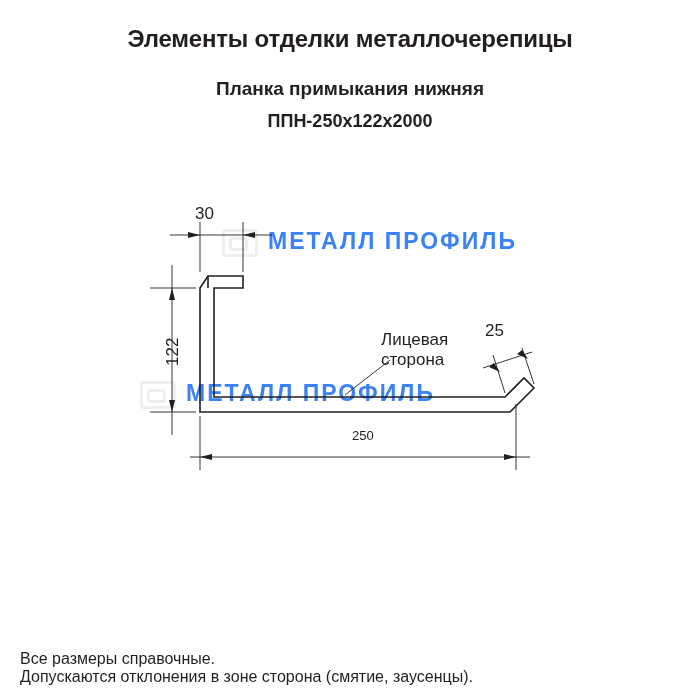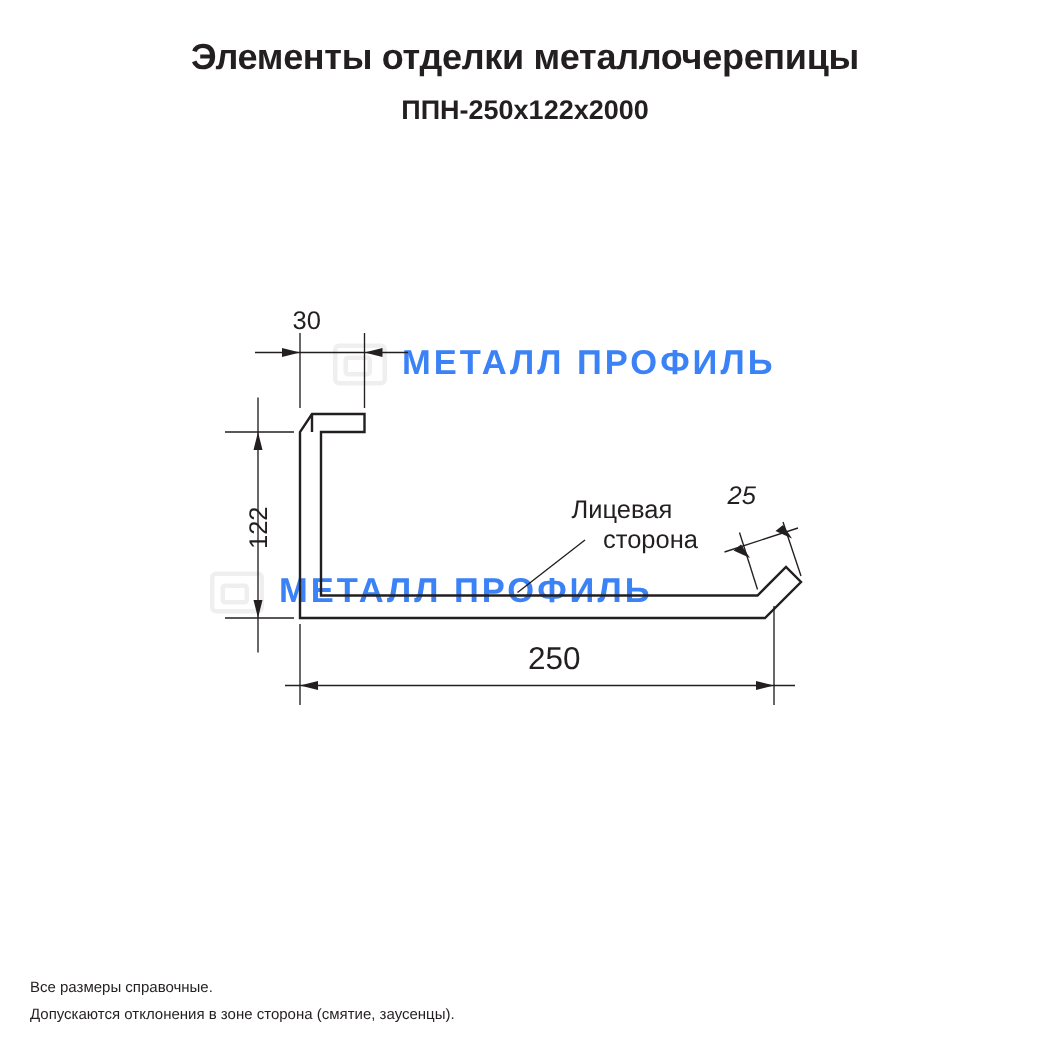--- a/index.html
+++ b/index.html
@@ -94,34 +94,35 @@
     position: absolute;
     font-size: 17px;
     color: #231f20;
     white-space: nowrap;
     transform: rotate(-90deg);
     transform-origin: left top;
   }
   .note {
     position: absolute;
     left: 20px;
-    font-size: 10px;
+    font-size: 16px;
     color: #231f20;
     line-height: 17px;
   }
   .note1 { top: 650px; }
   .note2 { top: 668px; }
 </style>
 </head>
 <body>
 
 <div class="page">
 
   <div class="title-block">
     <div class="title-main">Элементы отделки металлочерепицы</div>
+    <div class="title-sub">Планка примыкания нижняя</div>
     <div class="title-code">ППН-250х122х2000</div>
   </div>
 
   <div class="drawing">
 
     <div class="wm wm1">
       <span class="wm-mark"></span><span>МЕТАЛЛ ПРОФИЛЬ</span>
     </div>
     <div class="wm wm2">
       <span class="wm-mark"></span><span>МЕТАЛЛ ПРОФИЛЬ</span>
@@ -170,24 +171,24 @@
         <polygon points="200,277 212,274 212,280"></polygon>
         <polygon points="516,277 504,274 504,280"></polygon>
 
         <polygon points="500,192 489,187 494,183"></polygon>
         <polygon points="527,183 516,178 521,174" transform="translate(1,-4)"></polygon>
       </g>
     </svg>
 
     <div class="label" style="left:195px; top:24px;">30</div>
     <div class="label-vert" style="left:163px; top:186px;">122</div>
-    <div class="label" style="left:485px; top:141px;font-style:italic;">25</div>
-    <div class="label" style="left:352px; top:248px; font-size:21px;">250</div>
+    <div class="label" style="left:485px; top:141px;">25</div>
+    <div class="label" style="left:352px; top:248px; font-size:13px;">250</div>
 
     <div class="label" style="left:381px; top:150px;">Лицевая</div>
-    <div class="label" style="left:381px; top:170px;margin-left:21px;">сторона</div>
+    <div class="label" style="left:381px; top:170px;">сторона</div>
 
   </div>
 
   <div class="note note1">Все размеры справочные.</div>
   <div class="note note2">Допускаются отклонения в зоне сторона (смятие, заусенцы).</div>
 
 </div>
 
 </body></html>

